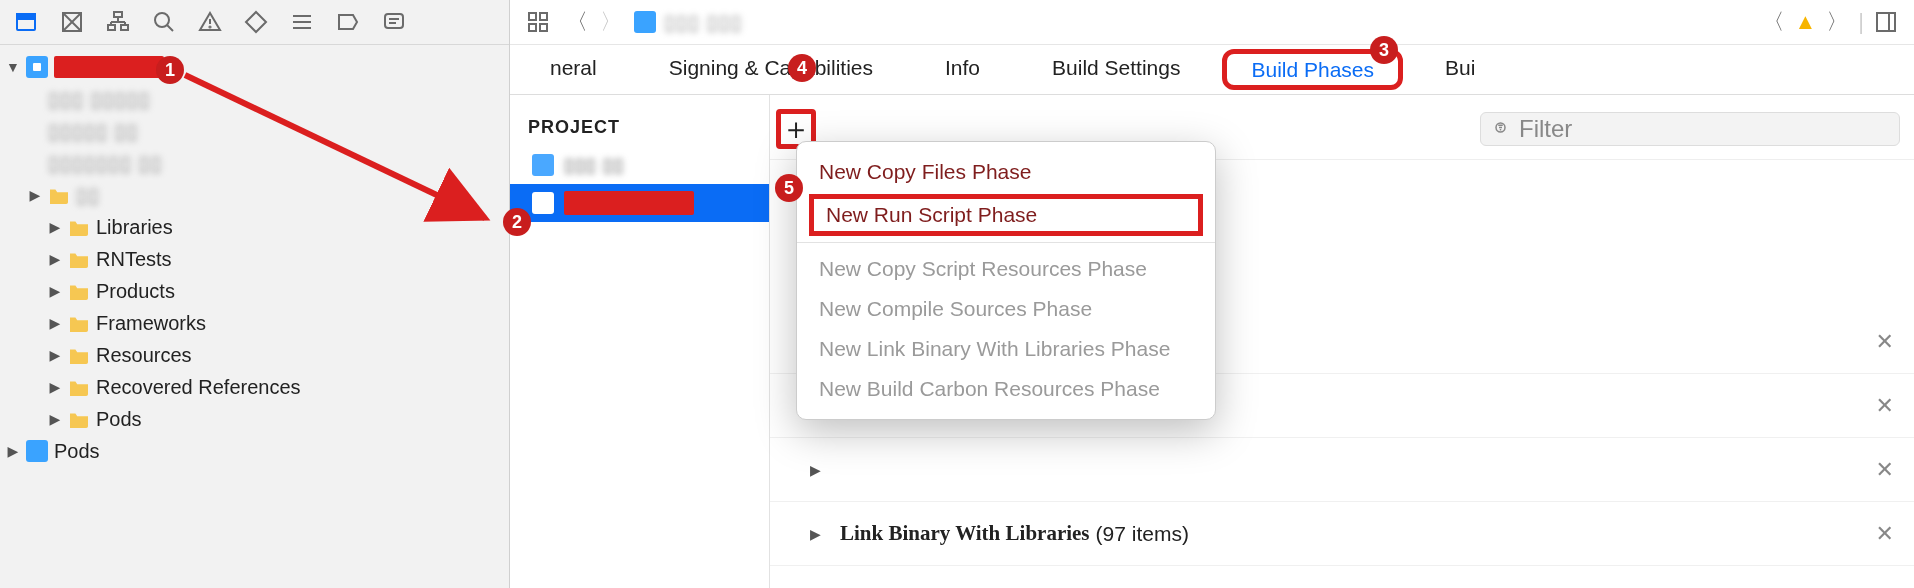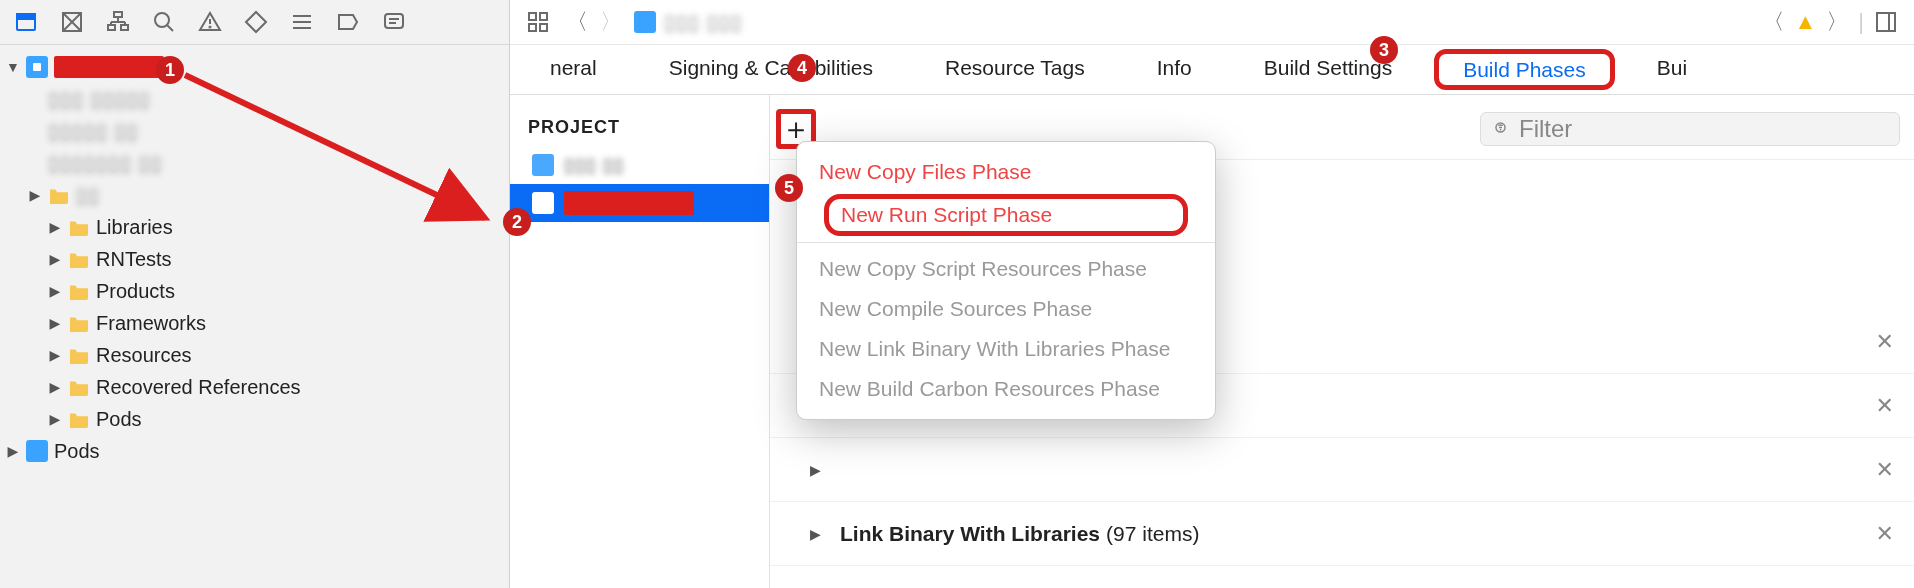--- a/index.html
+++ b/index.html
@@ -62,29 +62,29 @@
 
   .filter-bar { display:flex; align-items:center; gap: 14px; padding: 6px 14px 10px 6px; border-bottom: 1px solid #eee; }
   .add-btn { width: 40px; height: 40px; border: 5px solid #db1f1f; border-radius:4px; display:flex; align-items:center; justify-content:center; font-size:30px; color:#222; background:#fff; position:relative; }
   .filter-input { flex:1; margin-left:auto; background:#f3f3f3; border:1px solid #ddd; border-radius:6px; height:34px; display:flex; align-items:center; gap:8px; padding:0 12px; color:#888; max-width: 420px; }
   .filter-input svg { width:18px; height:18px; }
   .filter-input span { font-size:24px; }
 
   
   .phase-row { display:flex; align-items:center; height:64px; padding: 0 20px 0 40px; border-bottom:1px solid #f0f0f0; font-size:21px; }
   .phase-row .disc { width:18px; color:#555; margin-right:12px; font-size:14px;}
-  .phase-row .label { font-weight:600; }
+  .phase-row .label { font-weight:600;font-family:Liberation Serif, serif; }
   .phase-row .count { color:#222; font-weight:400; margin-left:6px;}
   .phase-row .close { margin-left:auto; color:#888; font-size:22px; }
 
   
   .popup { position:absolute; left:26px; top:46px; width:420px; background:#fff; border:1px solid #ccc; border-radius:10px; box-shadow: 0 12px 40px rgba(0,0,0,.25); padding: 10px 0; z-index:40;}
-  .popup .item { padding: 8px 22px; font-size:21px; color:#ef4444; }
+  .popup .item { padding: 8px 22px; font-size:21px; color:#7f1d1d; }
   .popup .item.disabled { color:#9a9a9a; }
-  .popup .item.highlight { border:5px solid #db1f1f; border-radius:16px; margin: 2px 27px; padding: 4px 12px; position:relative; }
+  .popup .item.highlight { border:5px solid #db1f1f; border-radius:0; margin: 2px 12px; padding: 4px 12px; position:relative; }
   .popup hr { border:none; border-top:1px solid #e2e2e2; margin:6px 0; }
 
   
   .arrow-svg { position:absolute; left:0; top:0; pointer-events:none; z-index:45; }
 
   
   .fld { fill:#f6c752; }
 </style>
 </head>
 <body>
@@ -276,23 +276,20 @@
           </span>
       </div>
     </div>
 
     <div class="tabs">
       <div class="tab">
           <span>neral</span>
         </div>
       <div class="tab">
           <span>Signing &amp; Capabilities</span>
-        </div>
-      <div class="tab">
-          <span>Resource Tags</span>
         </div>
       <div class="tab">
           <span>Info</span>
         </div>
       <div class="tab">
           <span>Build Settings</span>
         </div>
       <div class="tab active buildphases">
           <span>Build Phases</span>
         </div>

